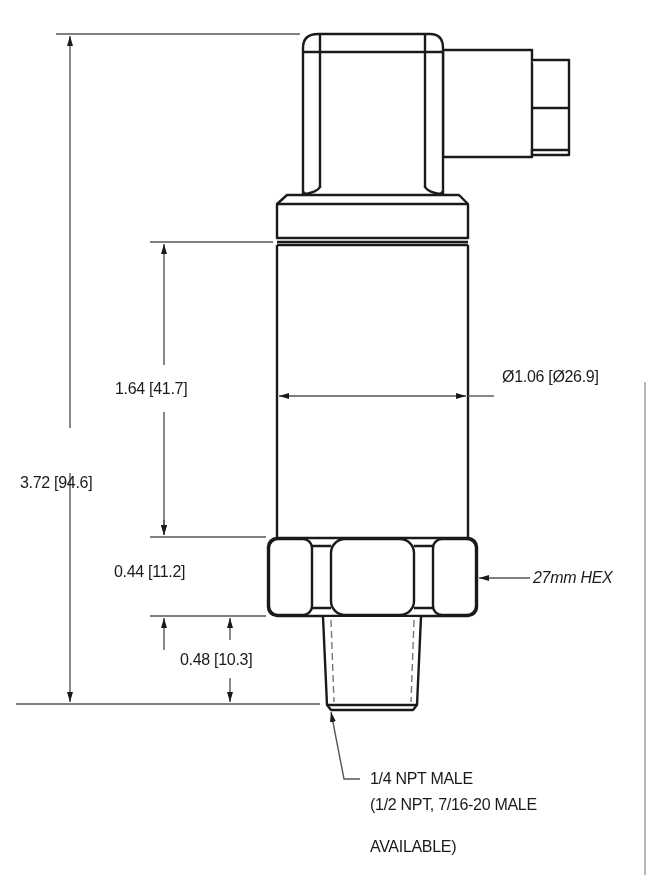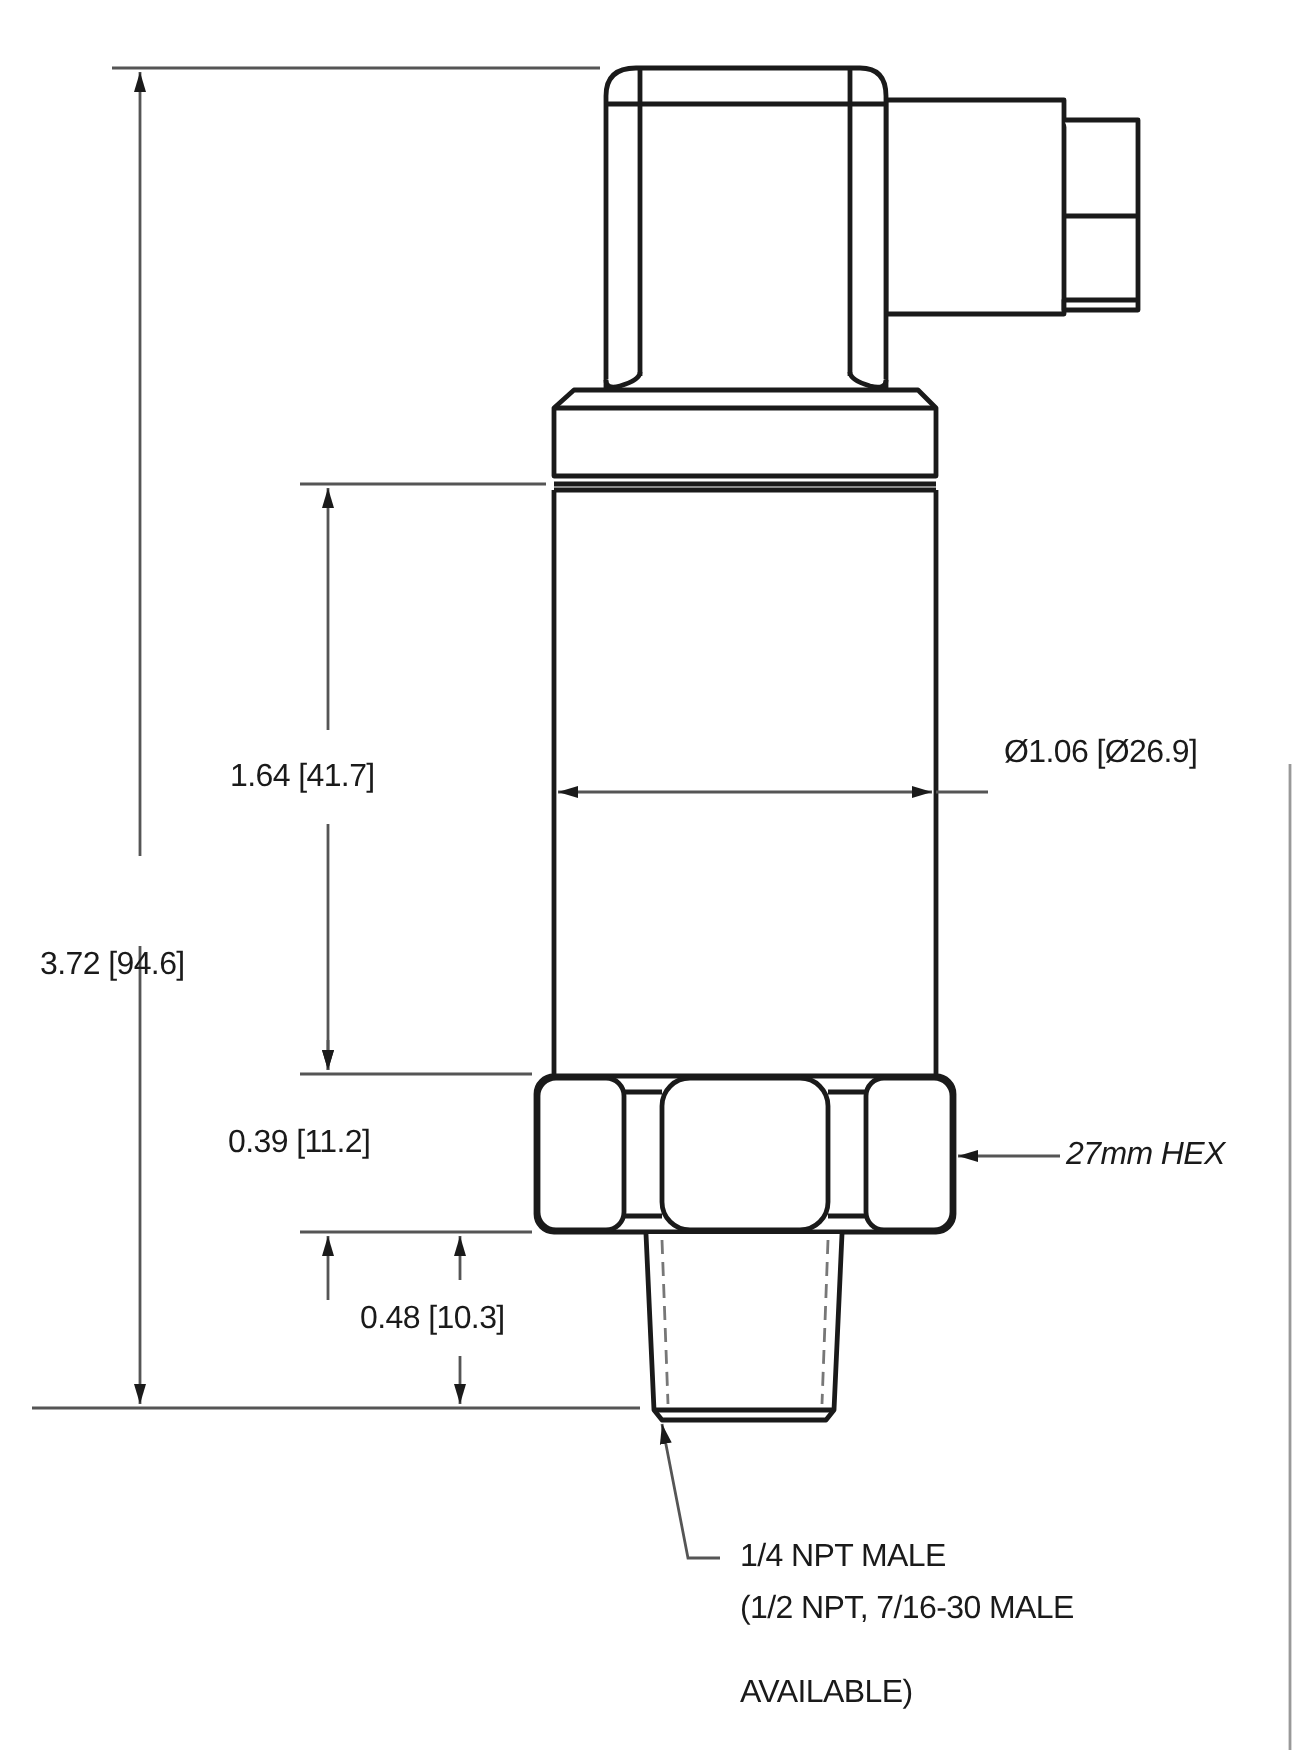--- a/index.html
+++ b/index.html
@@ -94,19 +94,19 @@
 
     <polyline points="360,779 344,779 331,712" marker-end="url(#arr)"></polyline>
 
     <line x1="645" y1="382" x2="645" y2="875" stroke="#999"></line>
   </g>
 </svg>
 
 <div class="lbl" style="left:20px; top:440px;margin-top:32px;">3.72 [94.6]</div>
 <div class="lbl" style="left:115px; top:378px;">1.64 [41.7]</div>
 <div class="lbl" style="left:502px; top:366px;">Ø1.06 [Ø26.9]</div>
-<div class="lbl" style="left:114px; top:561px;">0.39 [11.2]</div>
+<div class="lbl" style="left:114px; top:561px;">0.44 [11.2]</div>
 <div class="lbl" style="left:533px; top:567px;font-style:italic;">27mm HEX</div>
 <div class="lbl" style="left:180px; top:649px;">0.48 [10.3]</div>
 
 <div class="lbl note" style="left:370px; top:766px;">1/4 NPT MALE</div>
-<div class="lbl note" style="left:370px; top:792px;">(1/2 NPT, 7/16-30 MALE</div>
+<div class="lbl note" style="left:370px; top:792px;">(1/2 NPT, 7/16-20 MALE</div>
 <div class="lbl note" style="left:370px; top:818px;margin-top:16px;">AVAILABLE)</div>
 
 </body></html>

